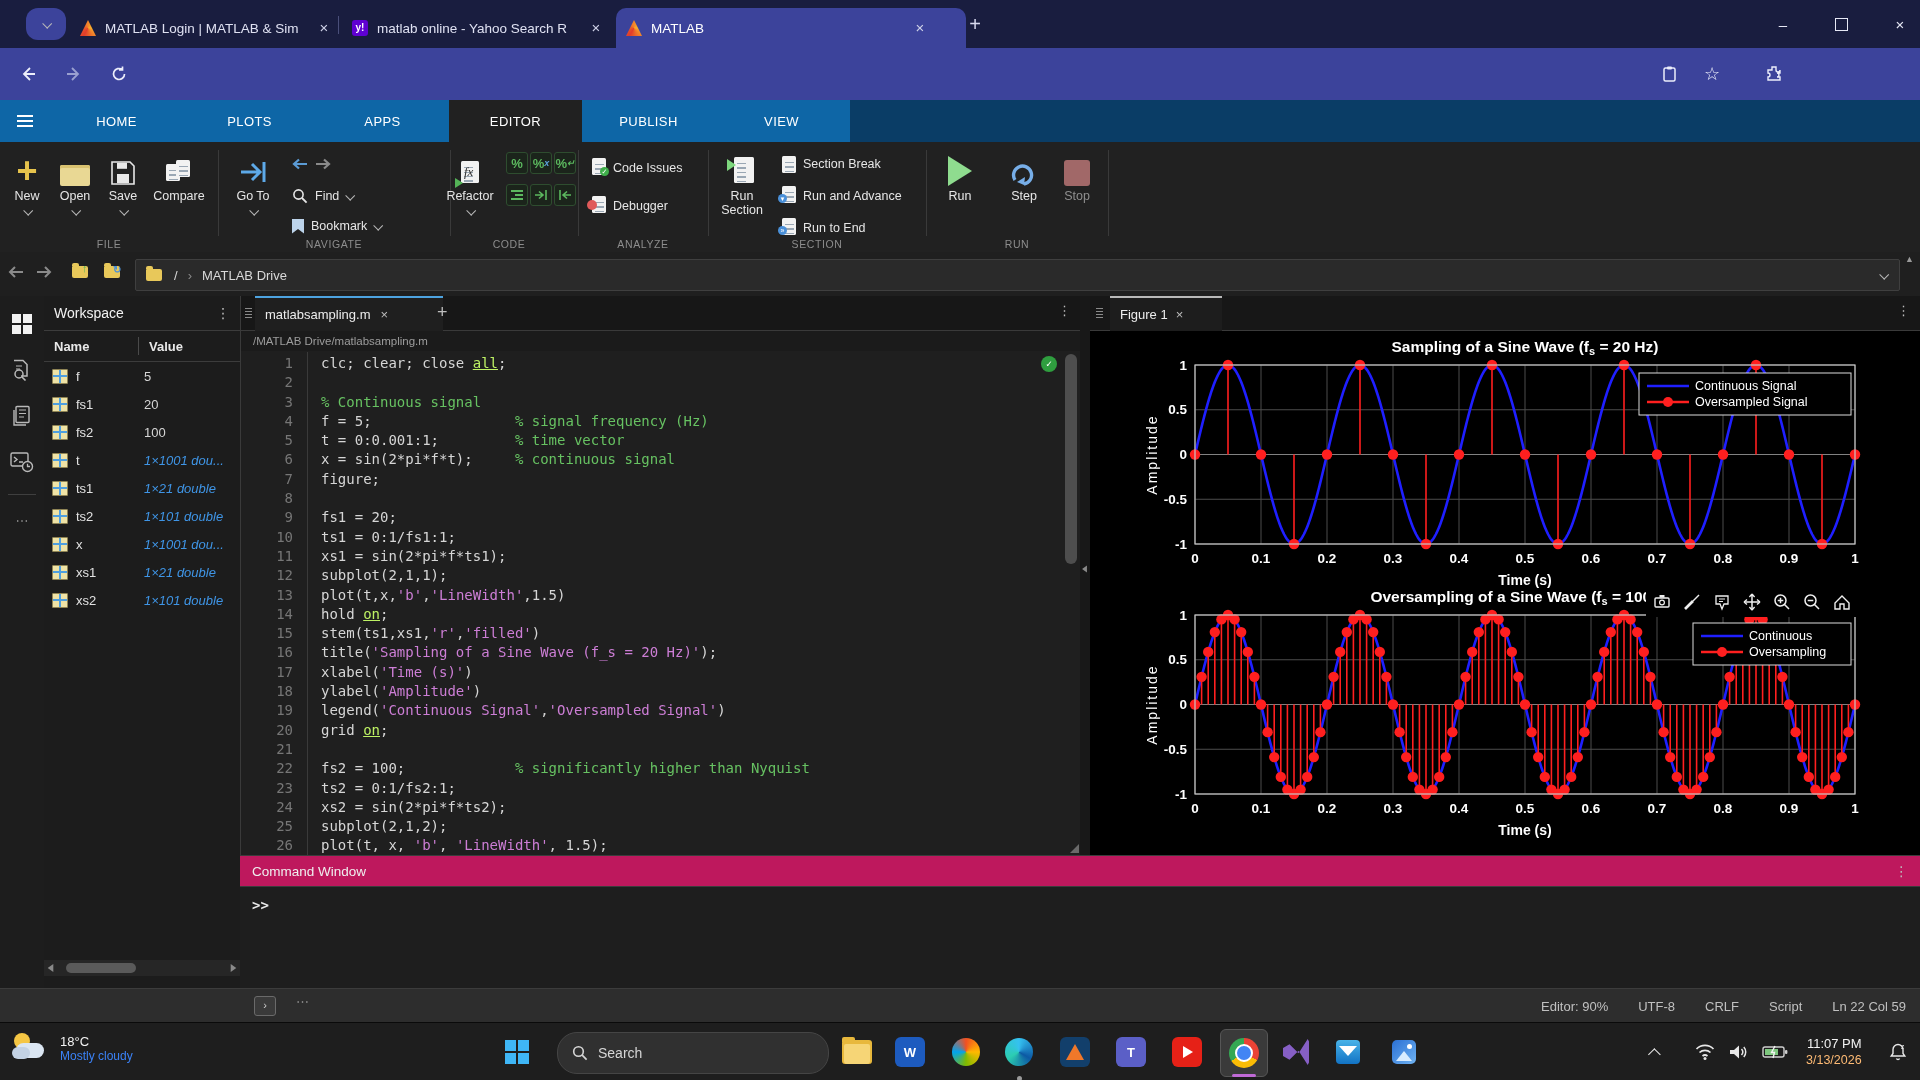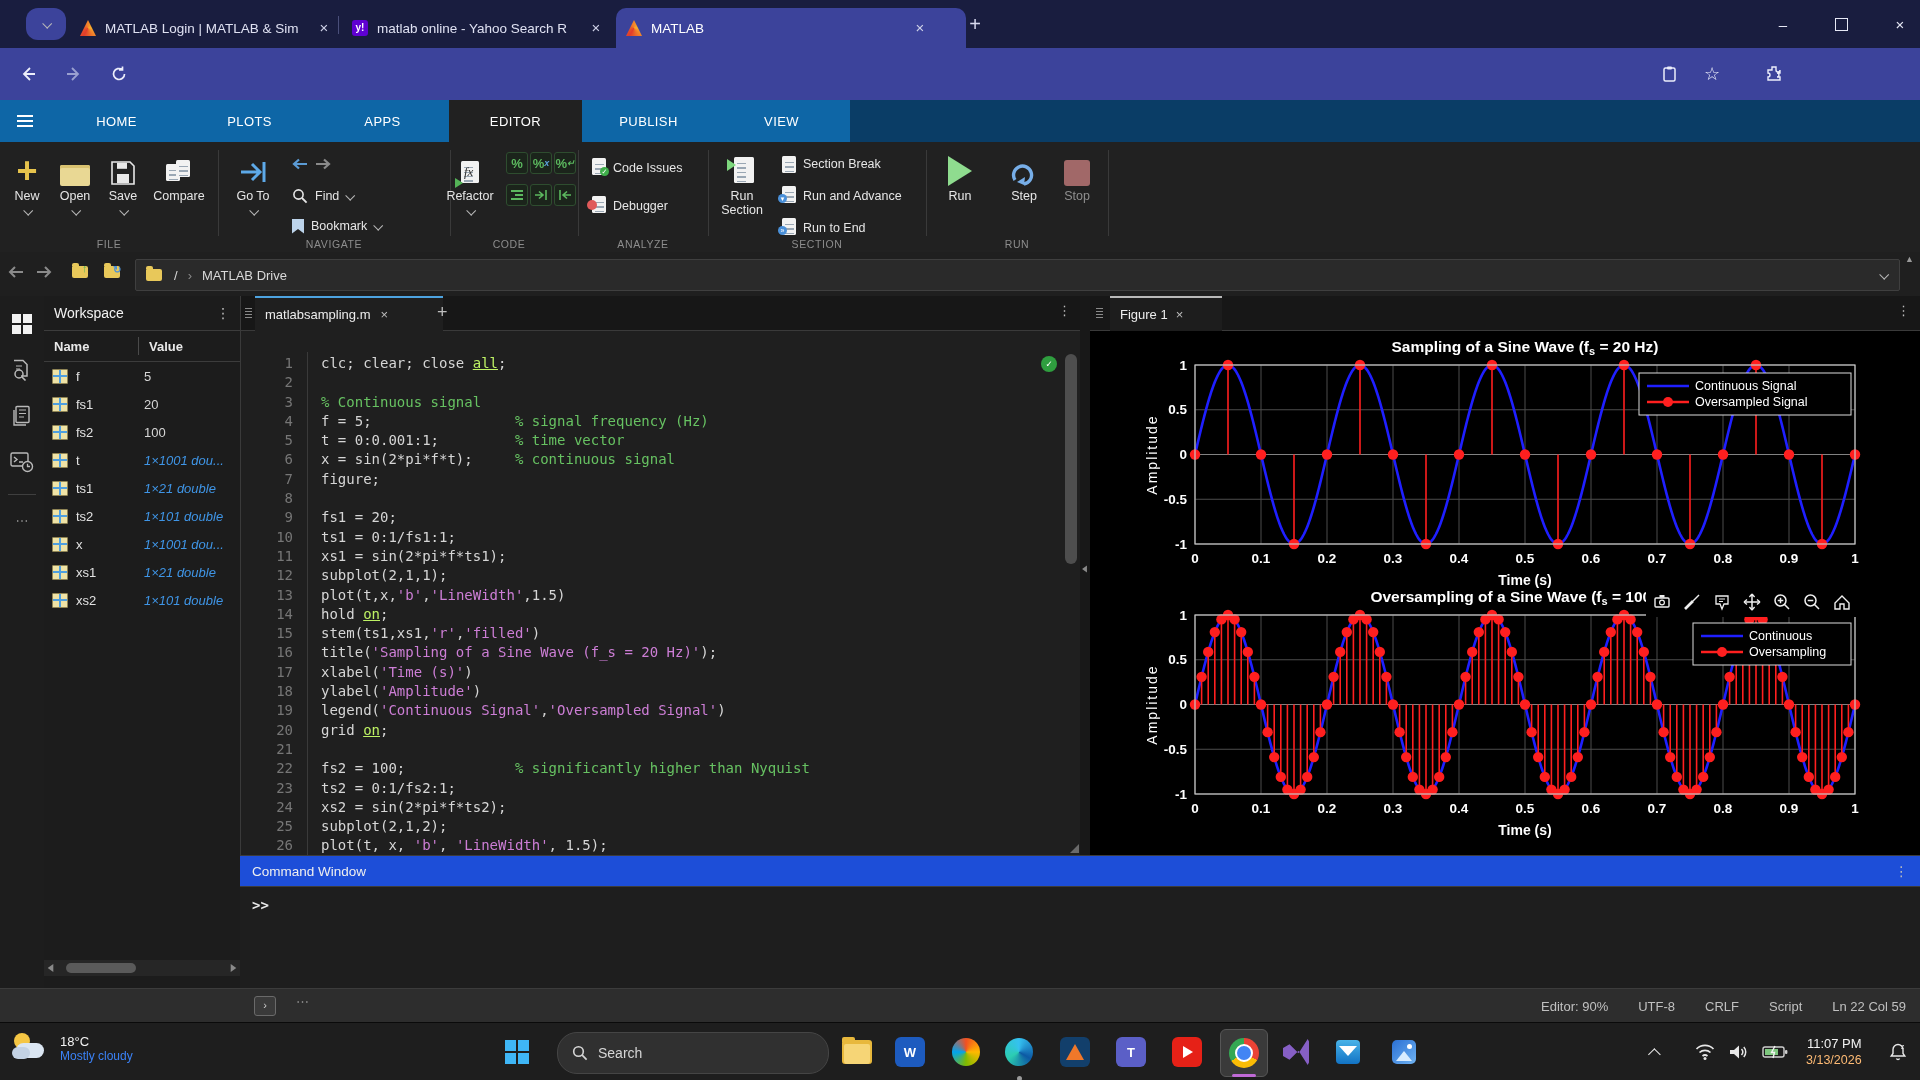--- a/index.html
+++ b/index.html
@@ -69,21 +69,21 @@
   .gutter{position:absolute;left:0;top:2px;width:52px;text-align:right;color:#767676;}
   .gutline{position:absolute;left:66px;top:0;bottom:0;width:1px;background:#3a3a3a;}
   .lines{position:absolute;left:80px;top:2px;right:30px;color:#d6d6d6;white-space:pre;}
   .cl{min-height:19.3px;}
   .tk-cm{color:#67c262;} .tk-st{color:#cd7ed6;} .tk-kw{color:#bef264;text-decoration:underline;}
   .vsplit{position:absolute;left:1080px;top:296px;width:10px;height:559px;background:#181818;}
   .figpanel{position:absolute;left:1090px;top:296px;width:830px;height:559px;background:#1f1f1f;}
   .fighead{position:relative;height:34px;background:#171717;border-bottom:1px solid #3a3a3a;}
   .figtab{position:absolute;left:20px;top:0;height:33px;width:92px;background:#1d1d1d;border-top:2px solid #b9b9b9;display:flex;align-items:center;padding:0 10px;color:#ececec;font-size:13px;}
   .cmdwin{position:absolute;left:240px;top:855px;width:1680px;height:133px;background:#1e1e1e;}
-  .cmdhead{height:30px;background:#1d4ed8;border-top:1px solid #3c3c3c;border-bottom:1px solid #3c3c3c;display:flex;align-items:center;padding:0 12px;color:#efefef;font-size:13.5px;}
+  .cmdhead{height:30px;background:#be185d;border-top:1px solid #3c3c3c;border-bottom:1px solid #3c3c3c;display:flex;align-items:center;padding:0 12px;color:#efefef;font-size:13.5px;}
   .statusbar{position:absolute;left:0;top:988px;width:1920px;height:34px;background:#2d2d2d;border-top:1px solid #3c3c3c;}
   .stright{position:absolute;right:14px;top:0;height:34px;display:flex;align-items:center;gap:30px;font-size:13px;color:#c0c0c0;}
   
   .taskbar{position:absolute;left:0;top:1022px;width:1920px;height:58px;background:#1e1e1e;border-top:1px solid #0a0a0a;}
   .tbapp{position:absolute;top:9px;width:40px;height:40px;display:flex;align-items:center;justify-content:center;}
   .appsq{width:30px;height:30px;border-radius:6px;display:flex;align-items:center;justify-content:center;color:#fff;font-weight:bold;}
   .searchpill{position:absolute;left:557px;top:9px;width:270px;height:40px;border-radius:20px;background:#303030;border:1px solid #454545;display:flex;align-items:center;color:#d6d6d6;font-size:14px;}
   .tray{position:absolute;top:0;height:58px;display:flex;align-items:center;}
   .dots3{color:#9a9a9a;letter-spacing:2px;}
   .trib-l{width:0;height:0;border-top:5px solid transparent;border-bottom:5px solid transparent;border-right:7px solid #8a8a8a;}
@@ -498,20 +498,21 @@
       <svg style="position:absolute;left:3px;top:11px;" width="9" height="12" viewBox="0 0 9 12">
           <path d="M1 1.5 h7 M1 4.5 h7 M1 7.5 h7 M1 10.5 h7" stroke="#8a8a8a" stroke-width="1.2"></path>
         </svg>
       <div class="edtab">
         <span>matlabsampling.m</span>
         <span style="margin-left:10px;color:#bdbdbd;">×</span>
       </div>
       <div class="abs" style="left:196px;top:6px;font-size:18px;color:#bdbdbd;">+</div>
       <div class="abs" style="right:10px;top:7px;color:#bdbdbd;">⋮</div>
     </div>
+    <div class="edpath">/MATLAB Drive/matlabsampling.m</div>
     <div class="code">
       <div class="gutter">
           <div class="cl">1</div>
           <div class="cl">2</div>
           <div class="cl">3</div>
           <div class="cl">4</div>
           <div class="cl">5</div>
           <div class="cl">6</div>
           <div class="cl">7</div>
           <div class="cl">8</div>

